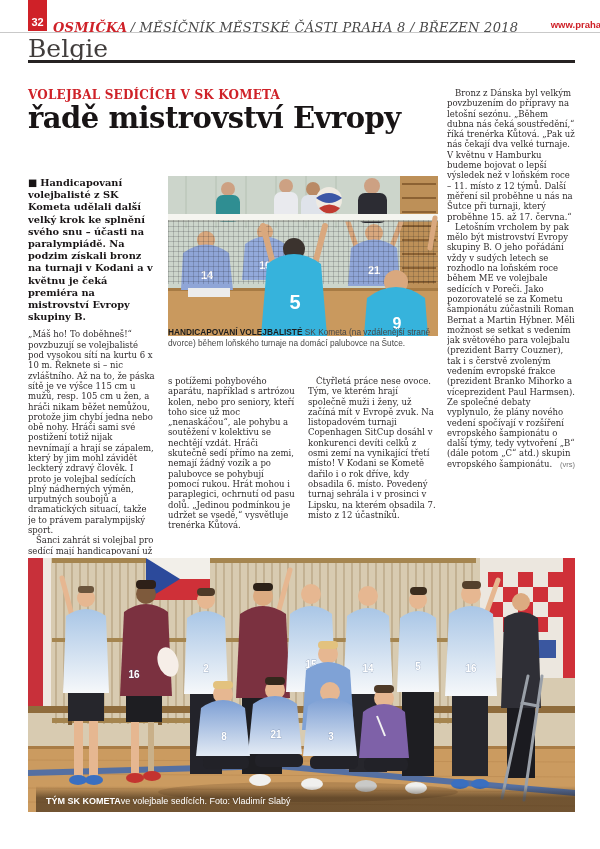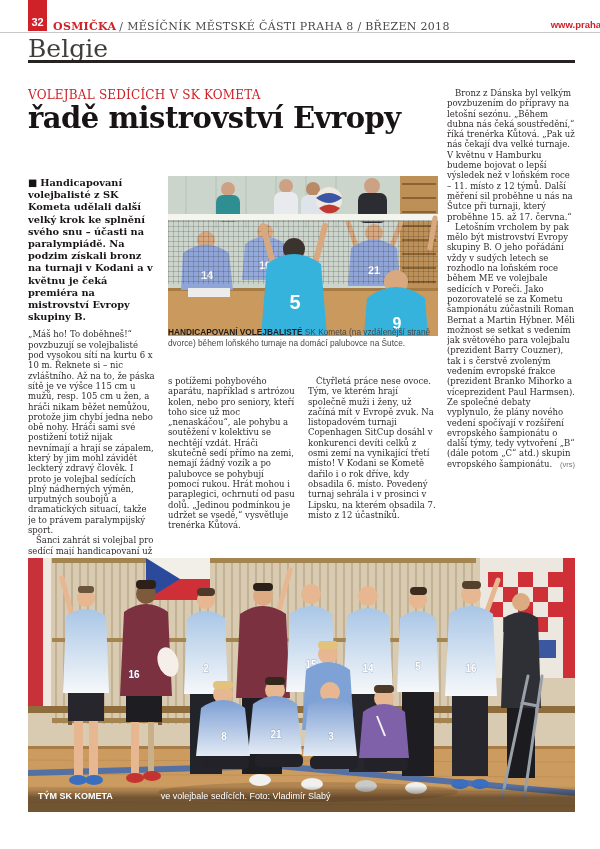--- a/index.html
+++ b/index.html
@@ -3,32 +3,32 @@
 <meta charset="utf-8">
 <style>
   html,body{margin:0;padding:0;background:#ffffff;}
   .page{position:relative;width:600px;height:849px;background:#fff;overflow:hidden;
         font-family:"DejaVu Serif",serif;color:#302c2d;padding-left:48px;}
 
   
   .pagenum{position:absolute;left:28px;top:0;width:19px;height:31px;background:#cf2128;
            color:#fff;font:bold 11px "Liberation Sans",sans-serif;
            display:flex;align-items:flex-end;justify-content:center;padding-bottom:3px;box-sizing:border-box;}
-  .masthead{position:absolute;left:53px;top:20px;font-size:11px;letter-spacing:.3px;color:#4a4a4a;white-space:nowrap;}
+  .masthead{position:absolute;left:53px;top:20px;font-size:13px;letter-spacing:.3px;color:#4a4a4a;white-space:nowrap;font-style:italic;}
   .masthead .brand{color:#cf2128;font-weight:bold;margin-right:3px;}
   .website{position:absolute;right:29px;top:19px;color:#cf2128;
            font:bold 9.5px "Liberation Sans",sans-serif;}
   .rule-thin{position:absolute;left:0;top:32px;width:600px;height:1px;background:#c9c9c9;}
   .section-title{position:absolute;left:28px;top:34px;font-size:25px;color:#413d3c;}
   .rule-thick{position:absolute;left:28px;top:60px;width:547px;height:3px;background:#262222;}
   .page-edge{position:absolute;right:0;top:84px;width:13px;height:262px;background:#dadada;}
 
   
   .kicker{position:absolute;left:28px;top:88px;width:430px;color:#cf2128;
-          font-weight:normal;font-size:12px;letter-spacing:.2px;}
+          font-weight:bold;font-size:12px;letter-spacing:.2px;}
   .headline{position:absolute;left:28px;top:103px;width:428px;margin:0;
             font-size:29px;line-height:31px;font-weight:bold;color:#181415;letter-spacing:-0.5px;}
   .headline span{display:block;}
 
   
   .col{position:absolute;width:128px;font-size:8.5px;line-height:10.3px;text-align:left;}
   .col p{margin:0;}
   .col1{left:28px;top:177px;height:378px;overflow:hidden;}
   .col2{left:168px;top:376px;height:178px;overflow:hidden;}
   .col3{left:308px;top:376px;height:178px;overflow:hidden;}
@@ -38,24 +38,24 @@
   .ind{text-indent:8px;}
   .byline{text-align:right;font:7.5px "Liberation Sans",sans-serif;color:#767676;margin-top:-9px;}
 
   
   .photo-top{position:absolute;left:168px;top:176px;width:270px;height:160px;margin:0;}
   .photo-bottom{position:absolute;left:28px;top:558px;width:547px;height:254px;margin:0;}
   .photo-top svg,.photo-bottom svg{display:block;width:100%;height:100%;}
   .cap{position:absolute;left:168px;top:327px;width:272px;
        font:8.3px/10.8px "Liberation Sans",sans-serif;color:#474747;}
   .cap b,.capbar b{font-weight:bold;color:#1c1c1c;}
-  .capbar{position:absolute;left:0;right:0;bottom:0;height:26px;box-sizing:border-box;
+  .capbar{position:absolute;left:8px;right:0;bottom:0;height:26px;box-sizing:border-box;
           background:linear-gradient(rgba(40,26,12,0),rgba(40,26,12,.55) 45%);
-          display:flex;align-items:center;padding:0 10px 6px 10px;
-          font:9px "Liberation Sans",sans-serif;color:#fff;gap:48px;}
+          display:flex;align-items:flex-end;padding:0 10px 6px 10px;
+          font:9px "Liberation Sans",sans-serif;color:#fff;}
   .capbar b{color:#fff;}
 
   
   .num{fill:#fff;font-family:"Liberation Sans",sans-serif;font-weight:bold;text-anchor:middle;}
   .nS{font-size:10px}.nM{font-size:11px}.nL{font-size:16px}.nXL{font-size:20px}
   .bnum{fill:#fff;font:bold 10px "Liberation Sans",sans-serif;text-anchor:middle;
         paint-order:stroke;stroke:rgba(60,80,120,.35);stroke-width:.8px;}
 </style>
 </head>
 <body>

